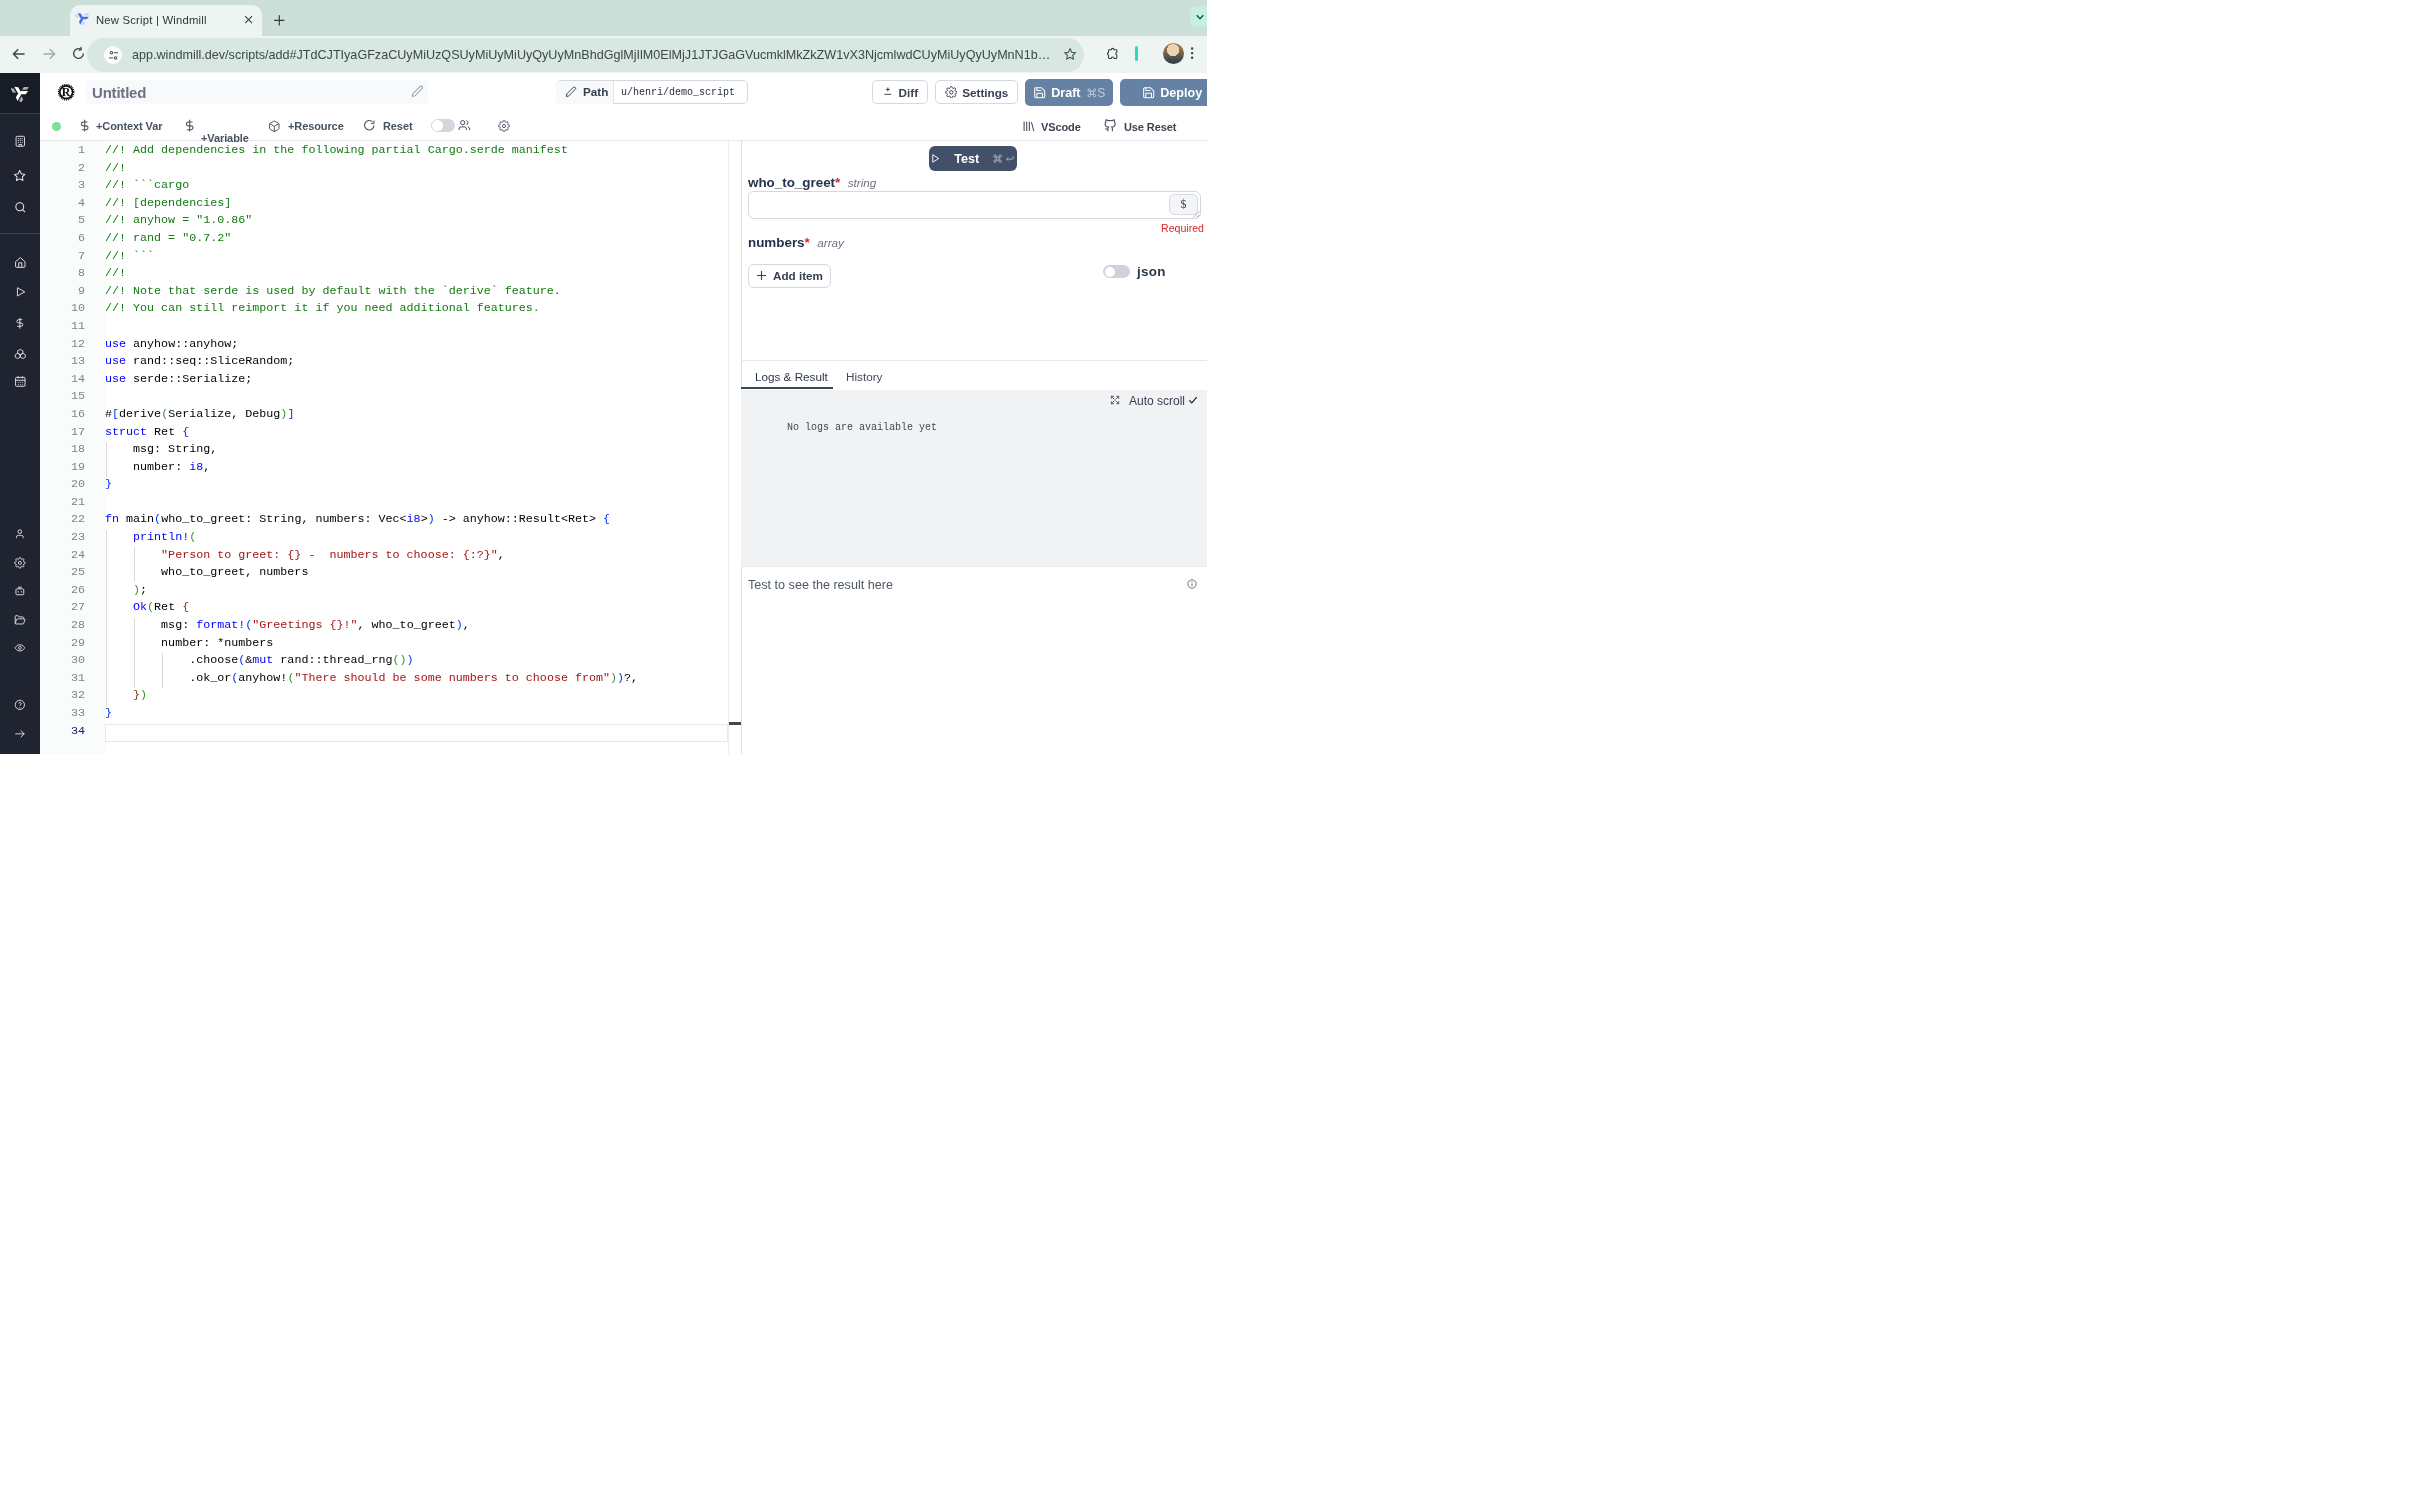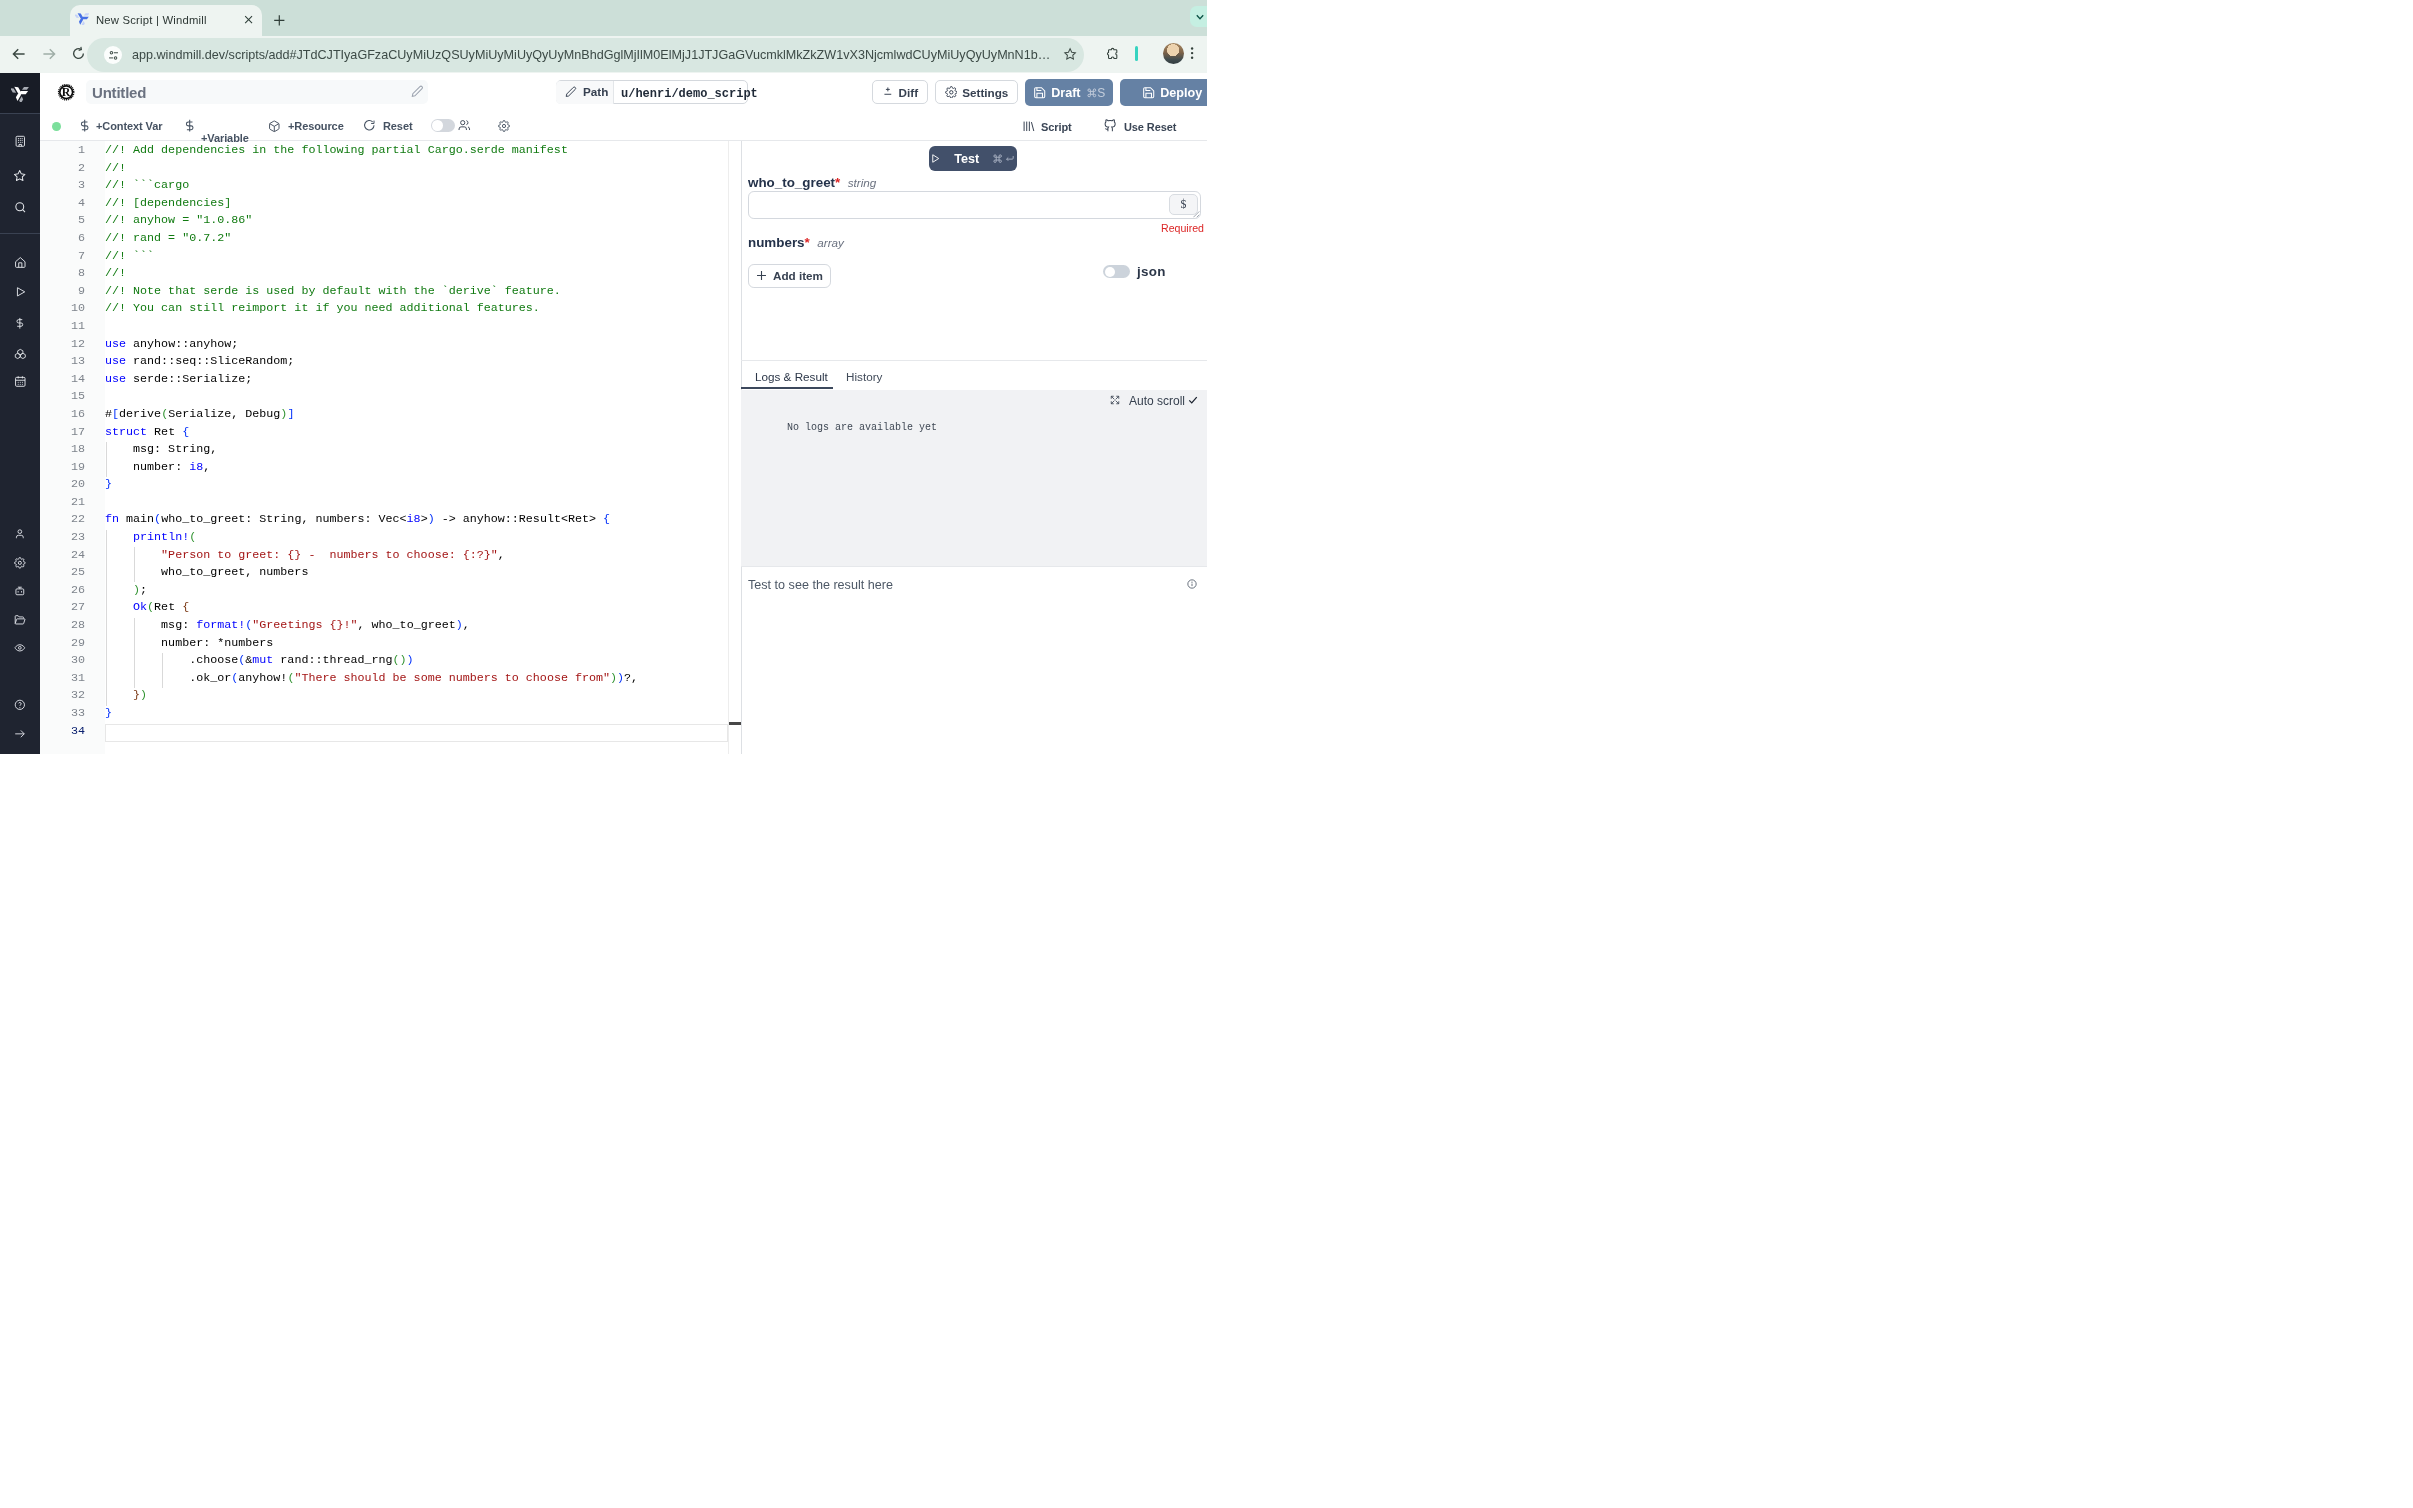--- a/index.html
+++ b/index.html
@@ -220,21 +220,21 @@
 <svg class="abs" style="left:411px; top:85px;" width="12.6" height="12.6" viewBox="0 0 24 24" fill="none" stroke="#9ca3af" stroke-width="2">
     <path d="M17 3 a2.8 2.8 0 0 1 4 4 L7.5 20.5 L2.5 21.5 L3.5 16.5 Z"></path>
   </svg>
 
 <div class="abs" style="left:556px; top:80px; width:192px; height:24px; border:0.8px solid #d4d8dd; border-radius:5px; background:#fff;"></div>
 <div class="abs" style="left:556px; top:81px; width:58px; height:22.6px; border-radius:4.2px 0 0 4.2px; background:#f8f9fa; border-right:0.8px solid #e3e6e9;"></div>
 <svg class="abs" style="left:565px; top:86px;" width="11.7" height="11.7" viewBox="0 0 24 24" fill="none" stroke="#374151" stroke-width="2">
     <path d="M17 3 a2.8 2.8 0 0 1 4 4 L7.5 20.5 L2.5 21.5 L3.5 16.5 Z"></path>
   </svg>
 <div class="abs" style="left:583px; top:85px; font-size:11.7px; font-weight:bold; color:#374151;">Path</div>
-<div class="abs" style="left:621px; top:87px; font-family:'Liberation Mono',monospace; font-size:12px; color:#1f2937;font-weight:bold;">u/henri/demo_script</div>
+<div class="abs" style="left:621px; top:87px; font-family:'Liberation Mono',monospace; font-size:10px; color:#1f2937;">u/henri/demo_script</div>
 
 <div class="btn" style="left:872px; top:80px; width:56px; height:24px;"><svg width="11.7" height="11.7" viewBox="0 0 24 24" fill="none" stroke="#374151" stroke-width="2">
       <path d="M12 3 V11 M8 7 H16 M5 17 H19"></path>
     </svg>Diff</div>
 
 <div class="btn" style="left:935px; top:80px; width:83px; height:24px;"><svg width="12.6" height="12.6" viewBox="0 0 24 24" fill="none" stroke="#374151" stroke-width="1.9">
       <circle cx="12" cy="12" r="3.2"></circle>
       <path d="M19.4 15a1.65 1.65 0 0 0 .33 1.82l.06.06a2 2 0 1 1-2.83 2.83l-.06-.06a1.65 1.65 0 0 0-1.82-.33 1.65 1.65 0 0 0-1 1.51V21a2 2 0 1 1-4 0v-.09A1.65 1.65 0 0 0 9 19.4a1.65 1.65 0 0 0-1.82.33l-.06.06a2 2 0 1 1-2.83-2.83l.06-.06a1.65 1.65 0 0 0 .33-1.82 1.65 1.65 0 0 0-1.51-1H3a2 2 0 1 1 0-4h.09A1.65 1.65 0 0 0 4.6 9a1.65 1.65 0 0 0-.33-1.82l-.06-.06a2 2 0 1 1 2.83-2.83l.06.06a1.65 1.65 0 0 0 1.82.33H9a1.65 1.65 0 0 0 1-1.51V3a2 2 0 1 1 4 0v.09a1.65 1.65 0 0 0 1 1.51 1.65 1.65 0 0 0 1.82-.33l.06-.06a2 2 0 1 1 2.83 2.83l-.06.06a1.65 1.65 0 0 0-.33 1.82V9a1.65 1.65 0 0 0 1.51 1H21a2 2 0 1 1 0 4h-.09a1.65 1.65 0 0 0-1.51 1z"></path>
     </svg>Settings</div>
 
@@ -280,21 +280,21 @@
     <path d="M22 21 v-2 a4 4 0 0 0 -3 -3.87 M16 3.13 a4 4 0 0 1 0 7.75"></path>
   </svg>
 <svg class="abs" style="left:498px; top:120px;" width="12" height="12" viewBox="0 0 24 24" fill="none" stroke="#465262" stroke-width="1.9">
     <circle cx="12" cy="12" r="3.2"></circle>
     <path d="M19.4 15a1.65 1.65 0 0 0 .33 1.82l.06.06a2 2 0 1 1-2.83 2.83l-.06-.06a1.65 1.65 0 0 0-1.82-.33 1.65 1.65 0 0 0-1 1.51V21a2 2 0 1 1-4 0v-.09A1.65 1.65 0 0 0 9 19.4a1.65 1.65 0 0 0-1.82.33l-.06.06a2 2 0 1 1-2.83-2.83l.06-.06a1.65 1.65 0 0 0 .33-1.82 1.65 1.65 0 0 0-1.51-1H3a2 2 0 1 1 0-4h.09A1.65 1.65 0 0 0 4.6 9a1.65 1.65 0 0 0-.33-1.82l-.06-.06a2 2 0 1 1 2.83-2.83l.06.06a1.65 1.65 0 0 0 1.82.33H9a1.65 1.65 0 0 0 1-1.51V3a2 2 0 1 1 4 0v.09a1.65 1.65 0 0 0 1 1.51 1.65 1.65 0 0 0 1.82-.33l.06-.06a2 2 0 1 1 2.83 2.83l-.06.06a1.65 1.65 0 0 0-.33 1.82V9a1.65 1.65 0 0 0 1.51 1H21a2 2 0 1 1 0 4h-.09a1.65 1.65 0 0 0-1.51 1z"></path>
   </svg>
 
 <svg class="abs" style="left:1022px; top:120px;" width="12.6" height="12.6" viewBox="0 0 24 24" fill="none" stroke="#374151" stroke-width="1.9">
     <path d="M4 3 v18 M9 3 v18 M14 3 v18 M18 4 l4.5 17"></path>
   </svg>
-<div class="abs tbtxt" style="left:1041px; top:121px; color:#3a4555; font-size:11px;">Script</div>
+<div class="abs tbtxt" style="left:1041px; top:121px; color:#3a4555; font-size:11px;">VScode</div>
 <svg class="abs" style="left:1104px; top:119px;" width="13.4" height="13.4" viewBox="0 0 24 24" fill="none" stroke="#374151" stroke-width="1.8">
     <path d="M15 22 v-4 a4.8 4.8 0 0 0 -1 -3.5 c3 0 6 -2 6 -5.5 a5.3 5.3 0 0 0 -1.5 -3.7 A5 5 0 0 0 18.4 1.6 s-1.2 -.4 -3.9 1.5 a13.4 13.4 0 0 0 -7 0 C4.8 1.2 3.6 1.6 3.6 1.6 A5 5 0 0 0 3.5 5.3 A5.3 5.3 0 0 0 2 9 c0 3.5 3 5.5 6 5.5 A4.8 4.8 0 0 0 7 18 v4"></path>
     <path d="M7 18 c-3 1 -4.5 -1 -4.5 -1"></path>
   </svg>
 <div class="abs tbtxt" style="left:1124px; top:121px; color:#3a4555; font-size:11px;">Use Reset</div>
 
 <div class="abs" id="gutter">1
 2
 3
 4

